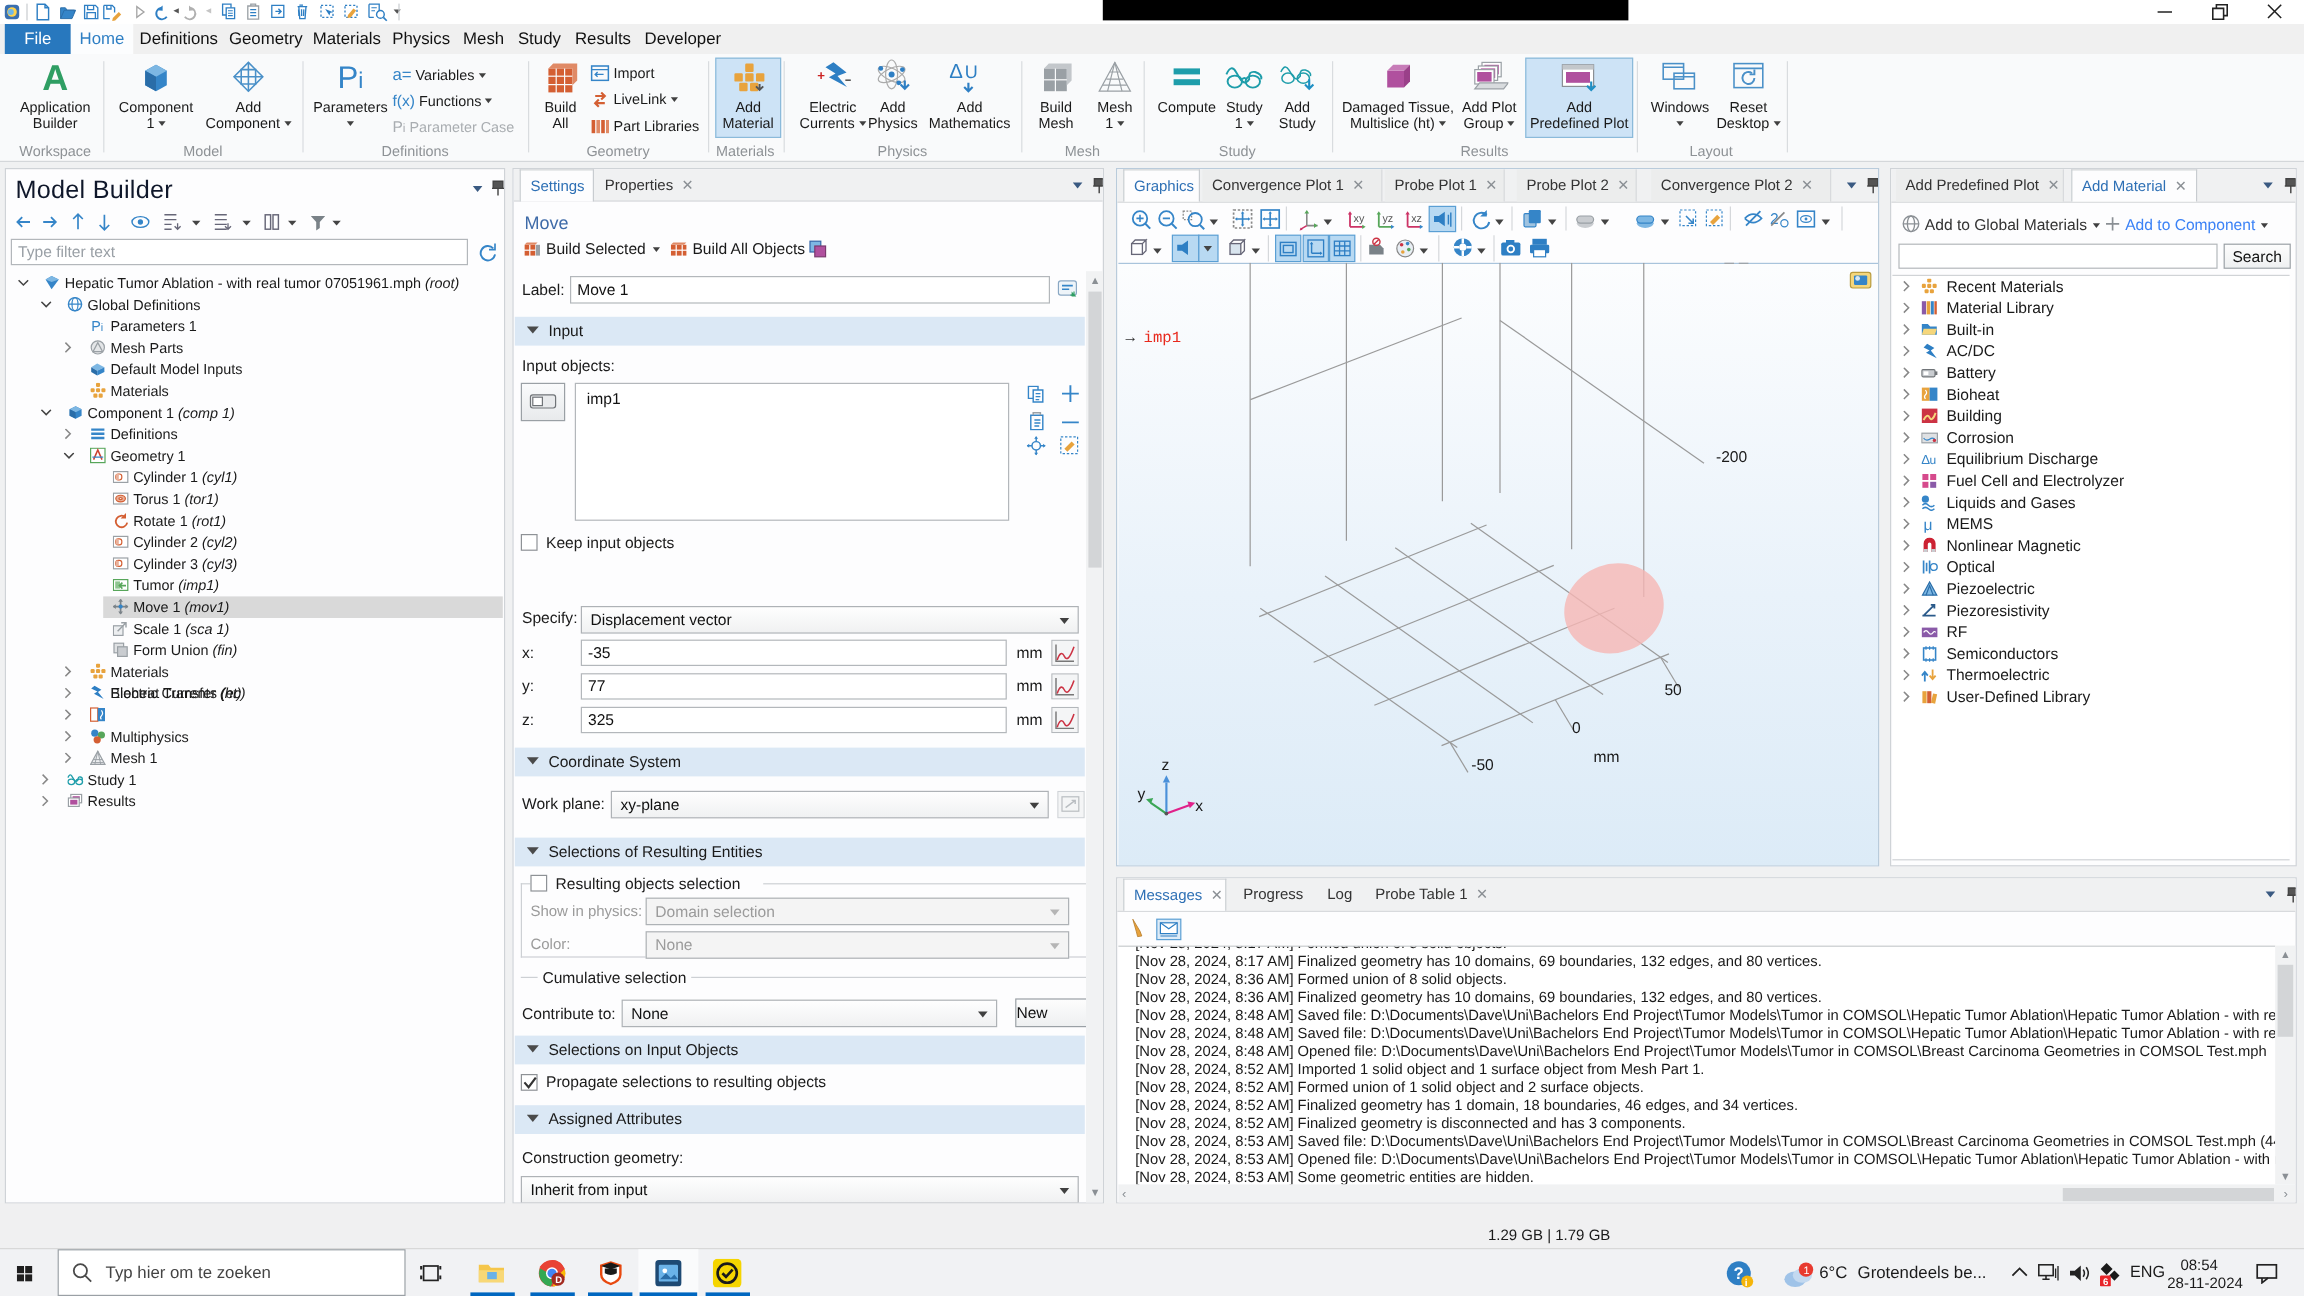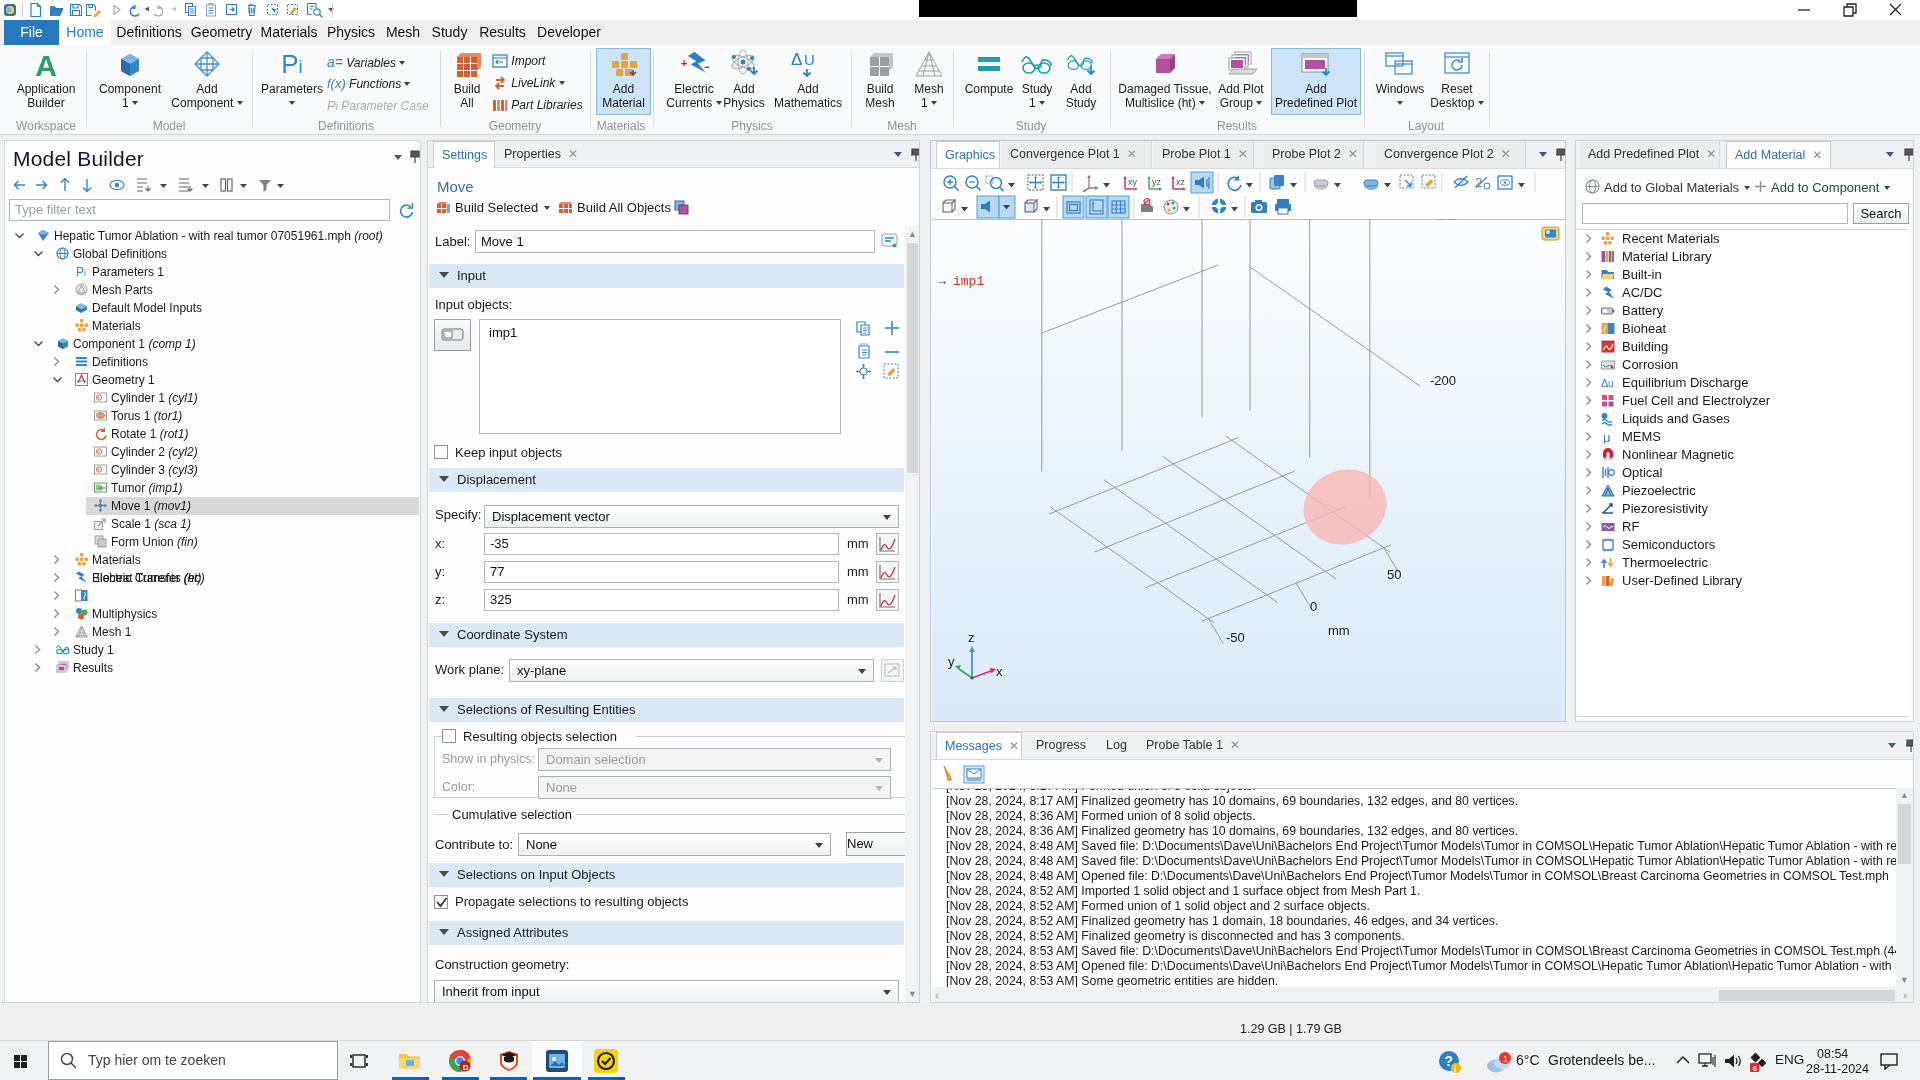--- a/index.html
+++ b/index.html
@@ -8,21 +8,21 @@
 svg{display:block;}
 
 #titlebar{left:0;top:0;width:1920px;height:20px;background:#ffffff;}
 #tabrow{left:0;top:20px;width:1920px;height:25px;background:#f0f0f0;}
 .tab{position:absolute;top:0;height:25px;line-height:25px;font-size:14px;color:#111;text-align:center;}
 #ribbon{left:0;top:45px;width:1920px;height:90px;background:#f9fafb;border-bottom:1px solid #d4d7da;}
 .gsep{position:absolute;top:6px;width:1px;height:76px;background:#d9dcdf;}
 .glabel{position:absolute;top:74px;font-size:12px;color:#8e9296;text-align:center;width:120px;}
 .rbtn{position:absolute;top:4px;text-align:center;font-size:12px;color:#1a1a1a;line-height:13.5px;}
 .rbtn .ric{margin:0 auto 3px auto;}
-.rtxt{position:absolute;font-size:12px;color:#1a1a1a;white-space:nowrap;font-style:italic;}
+.rtxt{position:absolute;font-size:12px;color:#1a1a1a;white-space:nowrap;}
 .hl{background:#cde3f6;border:1px solid #8bbada;}
 .car{display:inline-block;width:0;height:0;border-left:3.5px solid transparent;border-right:3.5px solid transparent;border-top:4px solid #404040;vertical-align:2px;}
 
 .panel{position:absolute;background:#fdfdfe;border:1px solid #cfd3d7;}
 .ptabs{position:absolute;left:0;top:0;right:0;height:27px;background:#f0f1f2;border-bottom:1px solid #d8dadd;}
 .ptab{position:absolute;top:0px;height:27px;line-height:26px;font-size:12.5px;color:#333;padding:0 8px;white-space:nowrap;overflow:hidden;}
 .ptab.act{background:#fdfdfe;border:1px solid #c8ccd0;border-bottom:none;color:#2e70b5;top:0;height:27px;}
 .px{color:#8a8f94;font-size:12px;margin-left:7px;}
 .caret-dn{display:inline-block;width:0;height:0;border-left:4px solid transparent;border-right:4px solid transparent;border-top:5px solid #3a5a82;}
 
@@ -580,21 +580,20 @@
       <circle cx="8.5" cy="8.5" r="3.5"></circle>
       <path d="M8.5 1 v4 M8.5 12 v4 M1 8.5 h4 M12 8.5 h4"></path>
       <path d="M8.5 0 l1.8 2.2 h-3.6 z M8.5 17 l1.8 -2.2 h-3.6 z M0 8.5 l2.2 -1.8 v3.6 z M17 8.5 l-2.2 -1.8 v3.6 z" fill="#3585c8" stroke="none" transform="scale(.92) translate(.7 .7)"></path>
     </svg>
 <svg class="ab" style="left:455px;top:222px" width="17" height="17" fill="none">
       <rect x="1" y="1" width="14" height="14" stroke="#3585c8" stroke-dasharray="2 1.5"></rect>
       <path d="M4 11 l6 -6 2.5 2.5 -6 6 z" fill="#e8a33d"></path>
     </svg>
 <div class="cb" style="left:6px;top:304px"></div>
 <div class="lbl" style="left:27px;top:304px">Keep input objects</div>
-<div class="sechdr" style="top:327px"><span class="tri"></span>Displacement</div>
 <div class="lbl" style="left:7px;top:366px">Specify:</div>
 <div class="combo" style="left:56px;top:364px;width:415px;height:23px">Displacement vector<span class="cararr"></span></div>
 <div class="lbl" style="left:7px;top:395px">x:</div>
 <div class="tinput" style="left:56px;top:392px;width:355px;height:22px;line-height:20px">-35</div>
 <div class="lbl" style="left:419px;top:395px">mm</div>
 <svg class="ab" style="left:448px;top:392px" width="23" height="22" fill="none">
       <rect x="0.5" y="0.5" width="22" height="21" fill="#f4f5f6" stroke="#b3b7bb"></rect>
       <path d="M4 4 v14 h15" stroke="#777" stroke-width="1.2"></path>
       <path d="M5 17 q3 -9 6 -3 t8 -8" stroke="#cc3344" stroke-width="1.3"></path>
     </svg>
@@ -900,21 +899,21 @@
     </svg>
 <svg class="ab" style="left:9px;top:38px" width="15" height="15" fill="none" stroke="#8a8f94" stroke-width="1.1">
       <circle cx="7.5" cy="7.5" r="6.5"></circle>
       <ellipse cx="7.5" cy="7.5" rx="3" ry="6.5"></ellipse>
       <path d="M1 7.5 h13"></path>
     </svg>
 <div class="ab" style="left:28px;top:39px;font-size:13px;color:#333">Add to Global Materials <span class="car" style="margin-left:1px"></span></div>
 <svg class="ab" style="left:178px;top:39px" width="13" height="13" stroke="#8a8f94" stroke-width="1.4">
       <path d="M6.5 1 v11 M1 6.5 h11" fill="none"></path>
     </svg>
-<div class="ab" style="left:195px;top:39px;font-size:13px;color:#14532d">Add to Component <span class="car" style="margin-left:1px"></span></div>
+<div class="ab" style="left:195px;top:39px;font-size:13px;color:#3b82f6">Add to Component <span class="car" style="margin-left:1px"></span></div>
 <div class="tinput" style="left:6px;top:62px;width:266px;height:21px"></div>
 <div class="ab" style="left:277px;top:62px;width:56px;height:21px;background:linear-gradient(#fdfdfd,#eef0f1);border:1px solid #9aa0a5;font-size:13px;text-align:center;line-height:19px;color:#111">Search</div>
 <div class="ab" style="left:1px;top:88px;width:331px;height:488px;background:#fff;border:1px solid #d0d3d6;border-left:none;border-right:none"></div>
 <svg class="ab" style="left:10px;top:93px" width="6" height="10">
       <path d="M0.5 0.5 L4.5 4.5 L0.5 8.5" fill="none" stroke="#888" stroke-width="1.3"></path>
     </svg>
 <svg class="ab" style="left:25px;top:91px" width="14" height="14">
       <g fill="#e8a33d">
         <rect x="5" y="0" width="3.4" height="3.4" rx="1"></rect>
         <rect x="0.5" y="4.5" width="3.4" height="3.4" rx="1"></rect>

